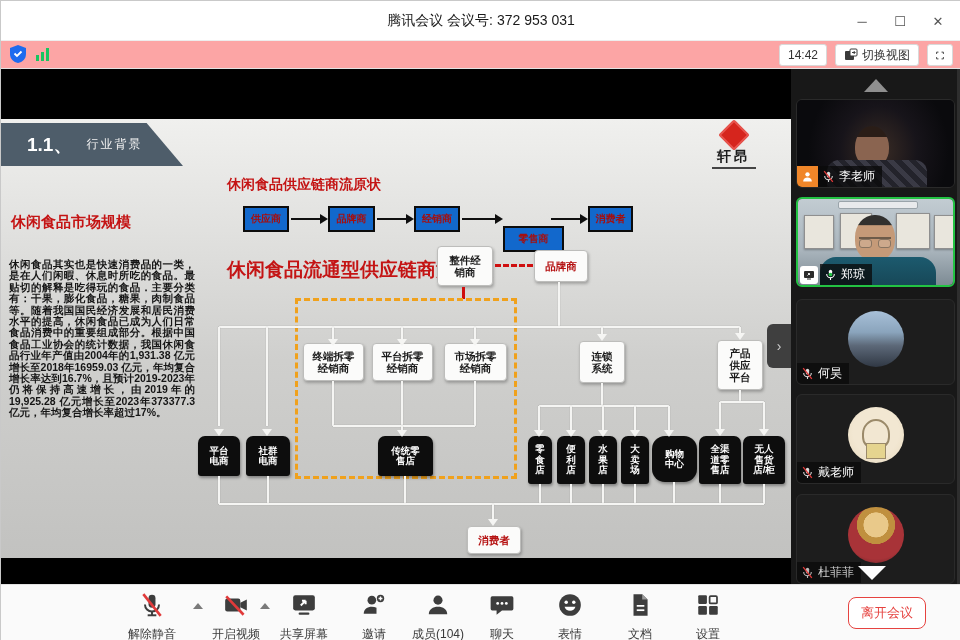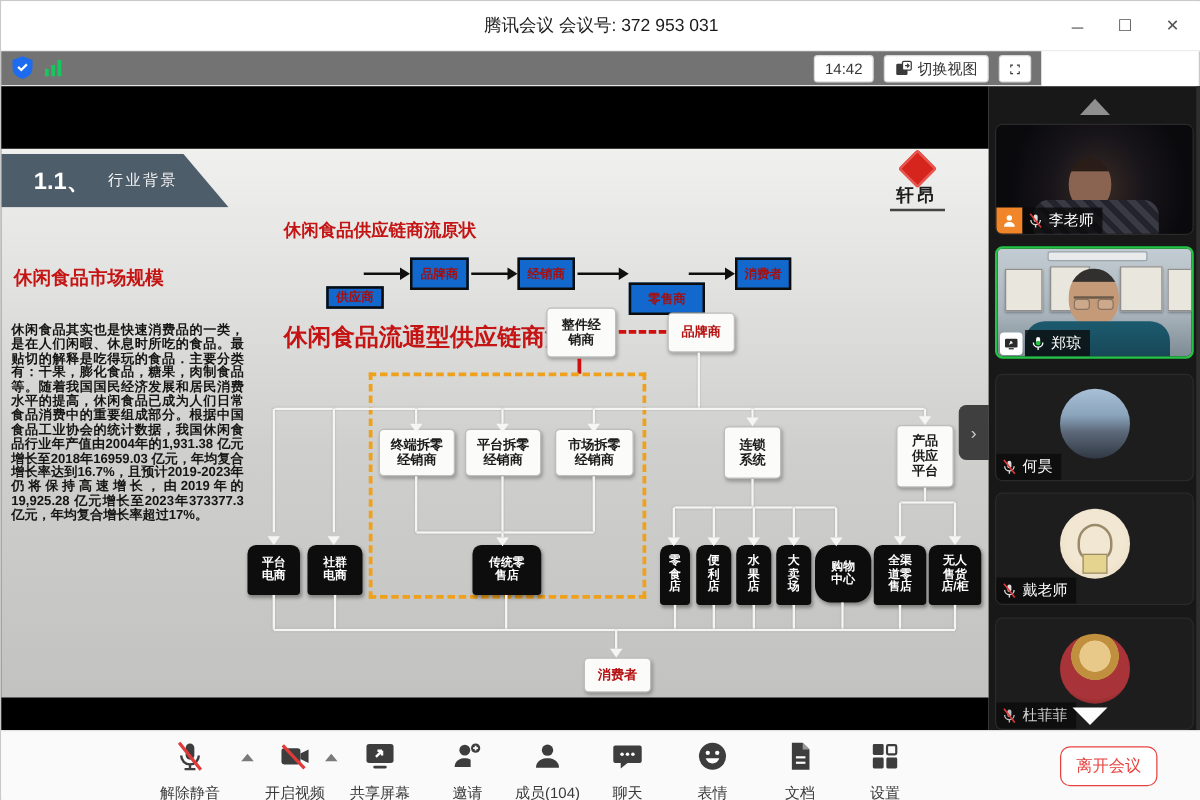--- a/index.html
+++ b/index.html
@@ -6,21 +6,21 @@
   html,body { width:960px; height:640px; font-family:"Liberation Sans","DejaVu Sans",sans-serif; background:#fff; overflow:hidden; }
   #app { position:relative; width:960px; height:640px; border:1px solid #c9c9c9; background:#fff; }
 
   
   #titlebar { position:absolute; left:0; top:0; width:960px; height:40px; background:#fff; border-bottom:1px solid #ededed; }
   #titlebar .wtitle { position:absolute; left:0; right:0; top:11px; text-align:center; font-size:14px; color:#1a1a1a; }
   .winbtns { position:absolute; right:8px; top:0; height:40px; display:flex; align-items:center; gap:8px; }
   .winbtn { width:30px; height:30px; display:flex; align-items:center; justify-content:center; color:#555; font-size:13px; cursor:default; }
 
   
-  #subbar { position:absolute; left:0; top:40px; width:832px; height:28px; background:#737373; border-bottom:1px solid #e3e3e3; }
+  #subbar { position:absolute; left:0; top:40px; width:960px; height:28px; background:#fca5a5; border-bottom:1px solid #e3e3e3; }
   .subleft { position:absolute; left:8px; top:3px; display:flex; align-items:center; gap:8px; }
   .subright { position:absolute; right:8px; top:3px; display:flex; align-items:center; gap:8px; }
   .pill { height:22px; border:1px solid #d9d9d9; border-radius:3px; background:#fff; display:flex; align-items:center; padding:0 8px; font-size:12px; color:#333; gap:4px; }
 
   
   #stage { position:absolute; left:0; top:68px; width:790px; height:515px; background:#000; }
   #slide { position:absolute; left:0; top:50px; width:790px; height:439px; background:linear-gradient(180deg,#f0f0ee 0%,#e3e3e1 22%,#cfcfcd 55%,#c2c2c0 100%); overflow:hidden;text-decoration:underline; }
 
   .banner { position:absolute; left:0; top:4px; width:182px; height:43px; background:linear-gradient(180deg,#56окс 0,#4e5d6a 100%); background:#4e5d6a; clip-path:polygon(0 0,80% 0,100% 100%,0 100%); display:flex; align-items:center; }
   .banner .no { font-size:19px; font-weight:800; color:#fff; margin-left:26px; }
@@ -144,21 +144,21 @@
         <div class="dia"></div>
         <div class="lt">轩昂</div>
         <div class="lu"></div>
       </div>
 
       <div class="red-title" style="left:10px; top:94px; font-size:15px;">休闲食品市场规模</div>
       <div class="para">休闲食品其实也是快速消费品的一类，是在人们闲暇、休息时所吃的食品。最贴切的解释是吃得玩的食品．主要分类有：干果，膨化食品，糖果，肉制食品等。随着我国国民经济发展和居民消费水平的提高，休闲食品已成为人们日常食品消费中的重要组成部分。根据中国食品工业协会的统计数据，我国休闲食品行业年产值由2004年的1,931.38 亿元增长至2018年16959.03 亿元，年均复合增长率达到16.7%，且预计2019-2023年仍将保持高速增长，由2019年的19,925.28 亿元增长至2023年373377.3 亿元，年均复合增长率超过17%。</div>
 
       <div class="red-title" style="left:226px; top:57px; font-size:14px;">休闲食品供应链商流原状</div>
 
-      <div class="box-blue" style="left:260px; top:87px; width:46px; height:18px;margin-top:23px;">供应商</div>
+      <div class="box-blue" style="left:242px; top:87px; width:46px; height:26px;">供应商</div>
       <div class="box-blue" style="left:327px; top:87px; width:47px; height:26px;">品牌商</div>
       <div class="box-blue" style="left:413px; top:87px; width:46px; height:26px;">经销商</div>
       <div class="box-blue" style="left:502px; top:87px; width:61px; height:26px;margin-top:20px;">零售商</div>
       <div class="box-blue" style="left:587px; top:87px; width:45px; height:26px;">消费者</div>
       <div class="harrow" style="left:290px; top:99px; width:30px;"></div>
       <div class="harrow" style="left:376px; top:99px; width:30px;"></div>
       <div class="harrow" style="left:461px; top:99px; width:34px;"></div>
       <div class="harrow" style="left:550px; top:99px; width:30px;"></div>
 
       <div class="red-title" style="left:226px; top:138px; font-size:19px;">休闲食品流通型供应链商流现状</div>

